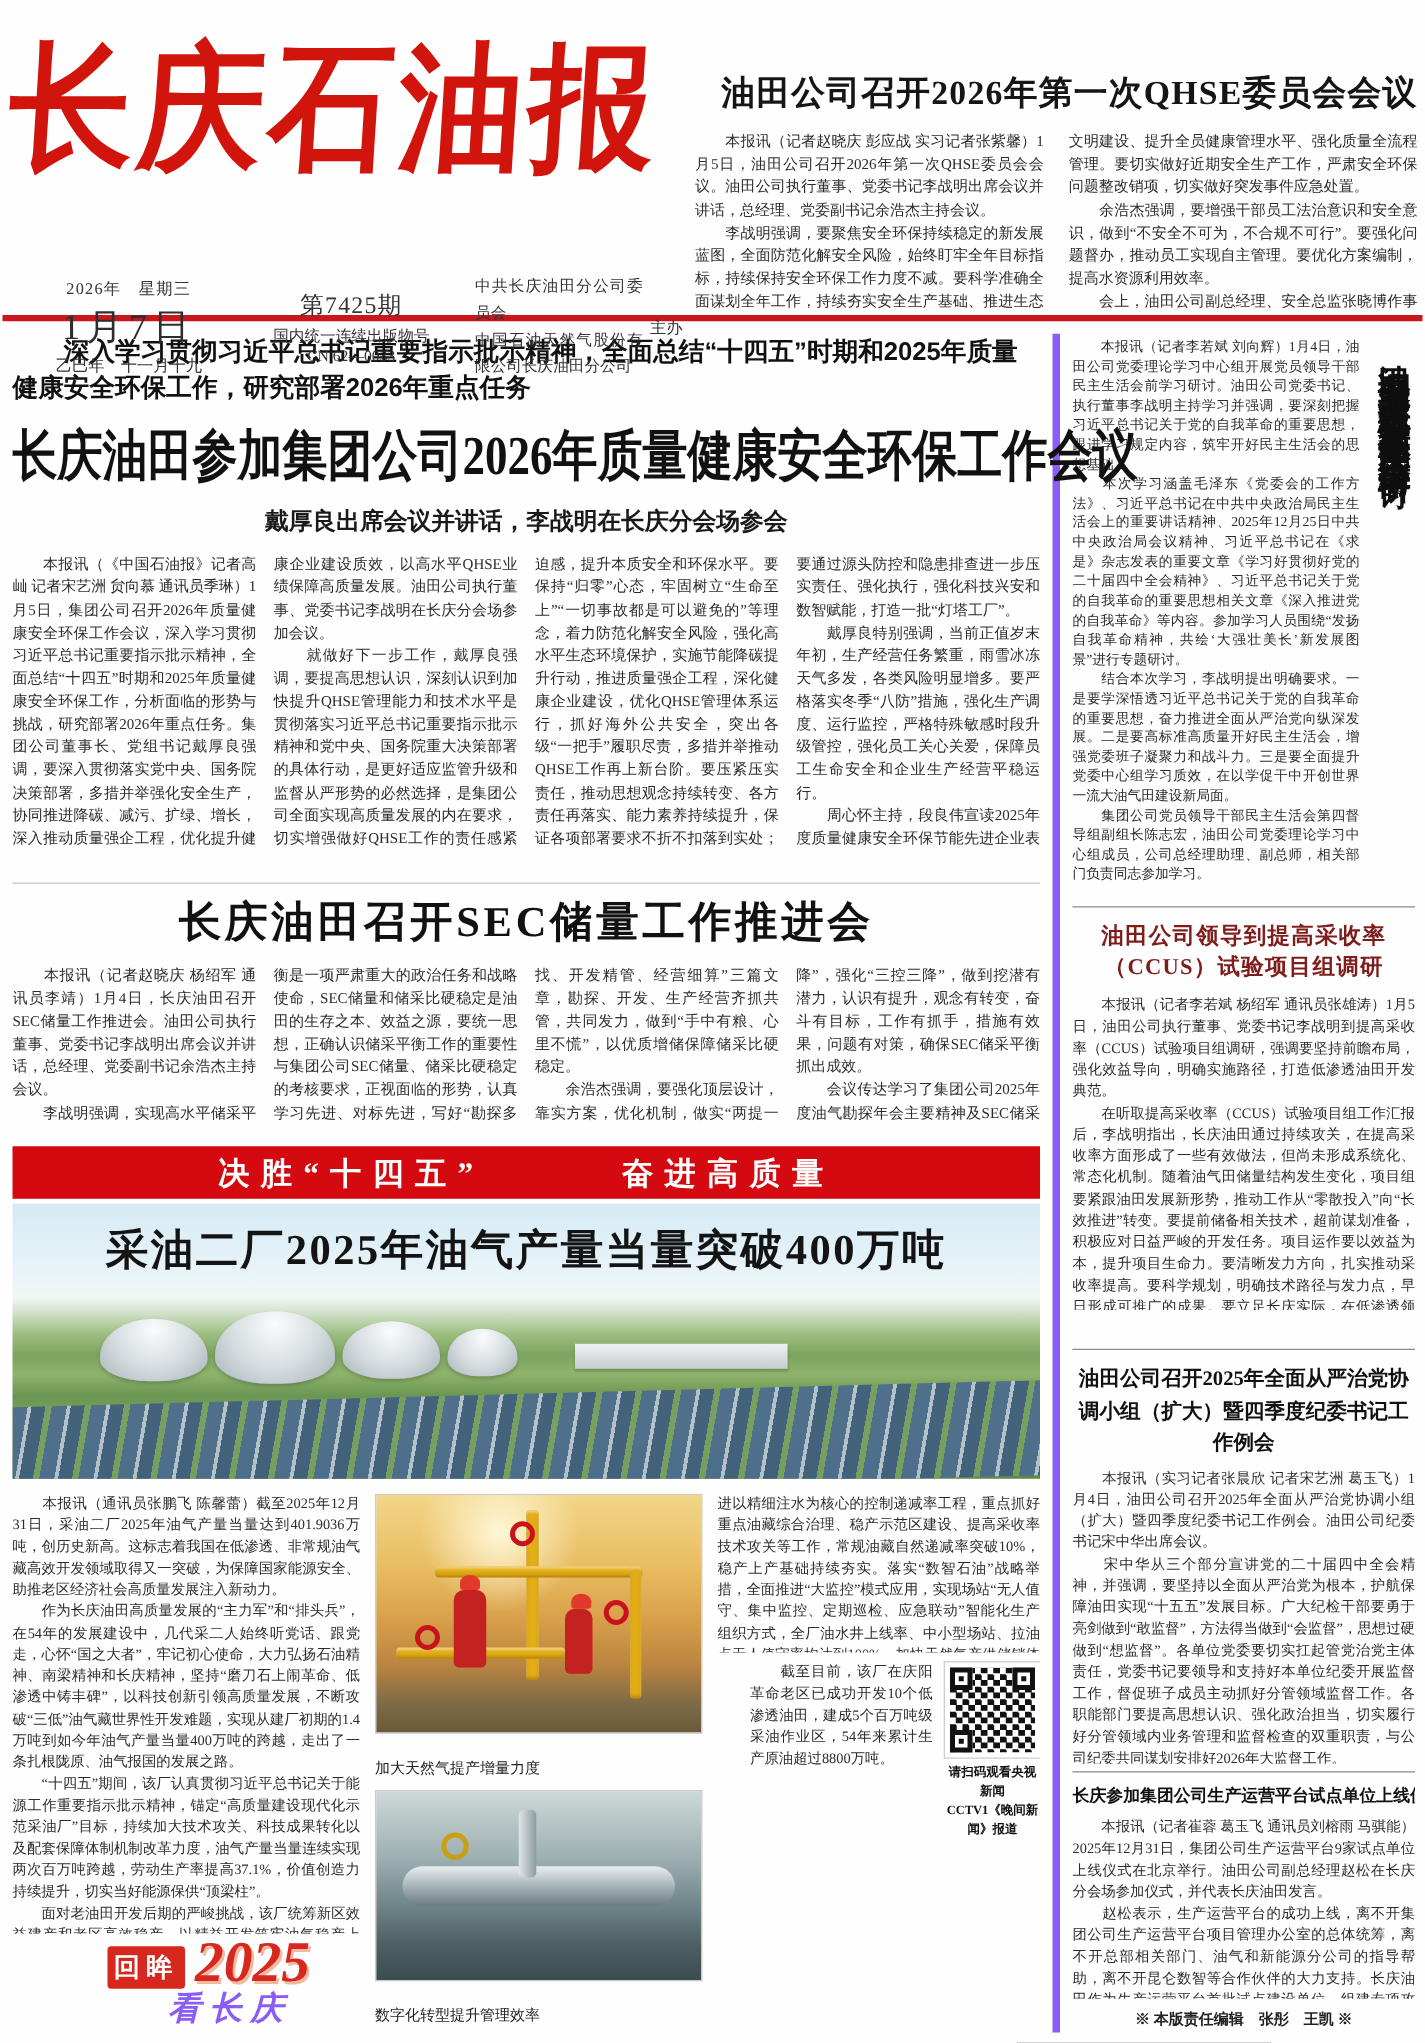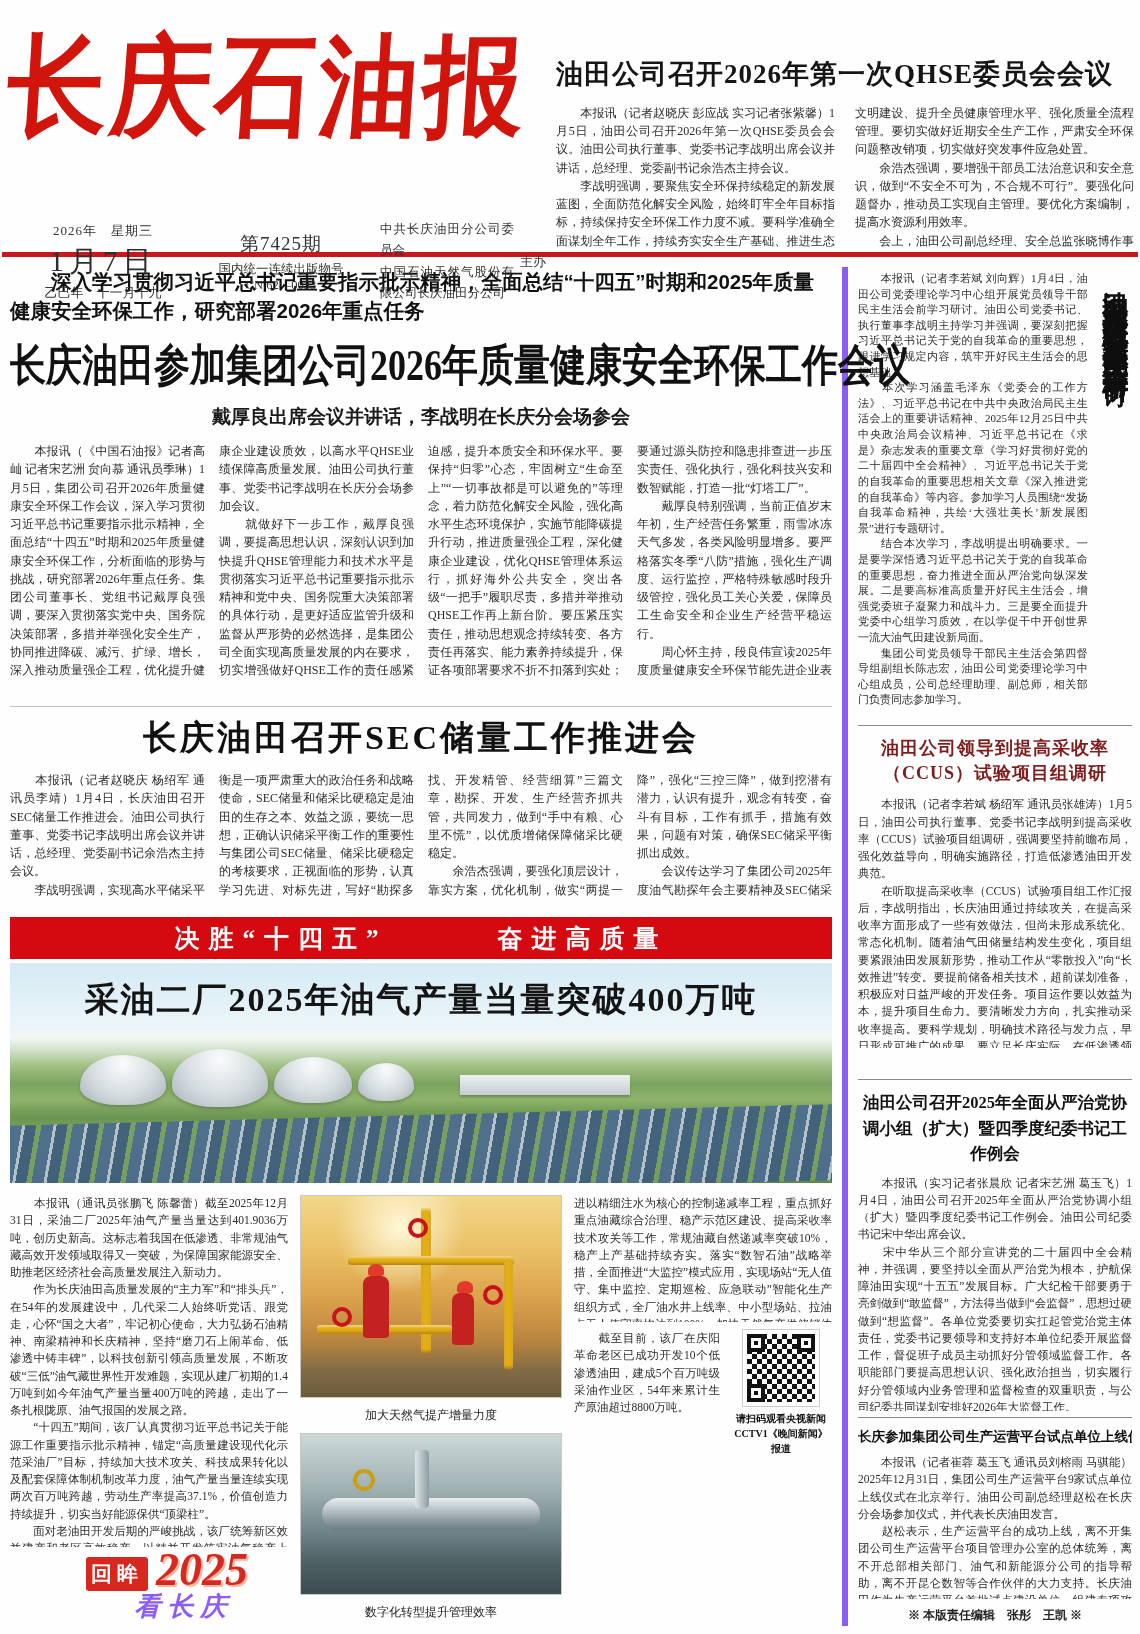--- a/index.html
+++ b/index.html
@@ -19,21 +19,21 @@
   .date-l2{font-size:29px;letter-spacing:5px;margin:2px 0;color:#2e2e2e;}
   .date-l3{font-size:13px;}
   .issue-block{width:170px;text-align:center;color:#333;}
   .issue-no{font-size:19px;letter-spacing:1px;margin-bottom:4px;}
   .pub-label{font-size:12.5px;}
   .pub-code{font-size:12.5px;}
   .org-block{flex:1;display:flex;align-items:center;gap:6px;color:#333;}
   .orgs{flex:1;font-size:12.5px;line-height:1.7;text-align:justify;}
   .org-suffix{font-size:13px;}
   .qhse{position:absolute;left:556px;top:56px;right:6px;bottom:4px;}
-  .qhse h2{font-size:27px;text-align:left;letter-spacing:1px;white-space:nowrap;color:#151515;margin-bottom:12px;}
+  .qhse h2{font-size:27px;text-align:right;letter-spacing:1px;white-space:nowrap;color:#151515;margin-bottom:12px;}
   .qhse-body{height:150px;overflow:hidden;}
   .cols-2{column-count:2;column-gap:20px;column-fill:auto;height:100%;}
   .red-rule{height:5px;background:#c9171e;margin:0 2px;}
 
   
   .content{display:flex;gap:10px;padding:10px 8px 8px 10px;height:1377px;}
   .main-col{width:822px;display:flex;flex-direction:column;}
   .right-col{flex:1;border-left:6px solid #8b5cf6;padding-left:10px;display:flex;flex-direction:column;overflow:hidden;}
 
   
@@ -81,23 +81,23 @@
   .valve{position:absolute;width:20px;height:20px;border:4px solid #c8131c;border-radius:50%;}
   .va1{left:41%;top:11%;}.va2{left:12%;top:55%;}.va3{left:70%;top:44%;}
   .worker{position:absolute;width:26px;height:62px;background:#c32220;border-radius:8px 8px 4px 4px;}
   .worker::before{content:"";position:absolute;top:-12px;left:5px;width:16px;height:12px;background:#e13a2a;border-radius:50% 50% 20% 20%;}
   .w1{left:24%;top:40%;}
   .w2{left:58%;top:48%;height:52px;width:22px;}
   .machinery{height:168px;margin-top:4px;background:linear-gradient(180deg,#cdd8d8 0%,#9fb0b2 35%,#70868a 60%,#4e6165 80%,#3c4c50 100%);}
   .cyl{position:absolute;left:8%;top:40%;width:84%;height:32px;background:linear-gradient(180deg,#e8eef0,#9aa8ad 60%,#6c7c81);border-radius:16px;}
   .stack{position:absolute;left:44%;top:10%;width:14px;height:36%;background:linear-gradient(90deg,#dfe6e8,#8d9ba0);border-radius:4px;}
   .wheel{position:absolute;left:20%;top:22%;width:22px;height:22px;border:4px solid #c8a018;border-radius:50%;}
-  .caption{font-size:12px;text-align:center;padding:9px 0 5px;color:#222;}
+  .caption{font-size:12px;text-align:left;padding:19px 0 5px;color:#222;}
   .qr-row{flex:1;display:flex;gap:10px;align-items:flex-start;padding-top:8px;}
-  .closing{width:146px;}
+  .closing{width:146px;margin-left:26px;}
   .qr-wrap{flex:1;display:flex;flex-direction:column;align-items:center;gap:5px;}
   .qr{position:relative;width:76px;height:76px;border:4px solid #fff;outline:1px solid #ccc;
     background:repeating-conic-gradient(#111 0% 25%,#fff 0% 50%) 0 0/10px 10px;}
   .qr i{position:absolute;width:18px;height:18px;border:4px solid #111;background:#fff;}
   .qr i::after{content:"";position:absolute;inset:3px;background:#111;}
   .f1{left:0;top:0;}.f2{right:0;top:0;}.f3{left:0;bottom:0;}
   .qr-caption{font-size:10px;font-weight:bold;text-align:center;line-height:1.5;color:#111;}
 
   
   .logo2025{flex:1;display:flex;flex-direction:column;align-items:center;justify-content:center;}

